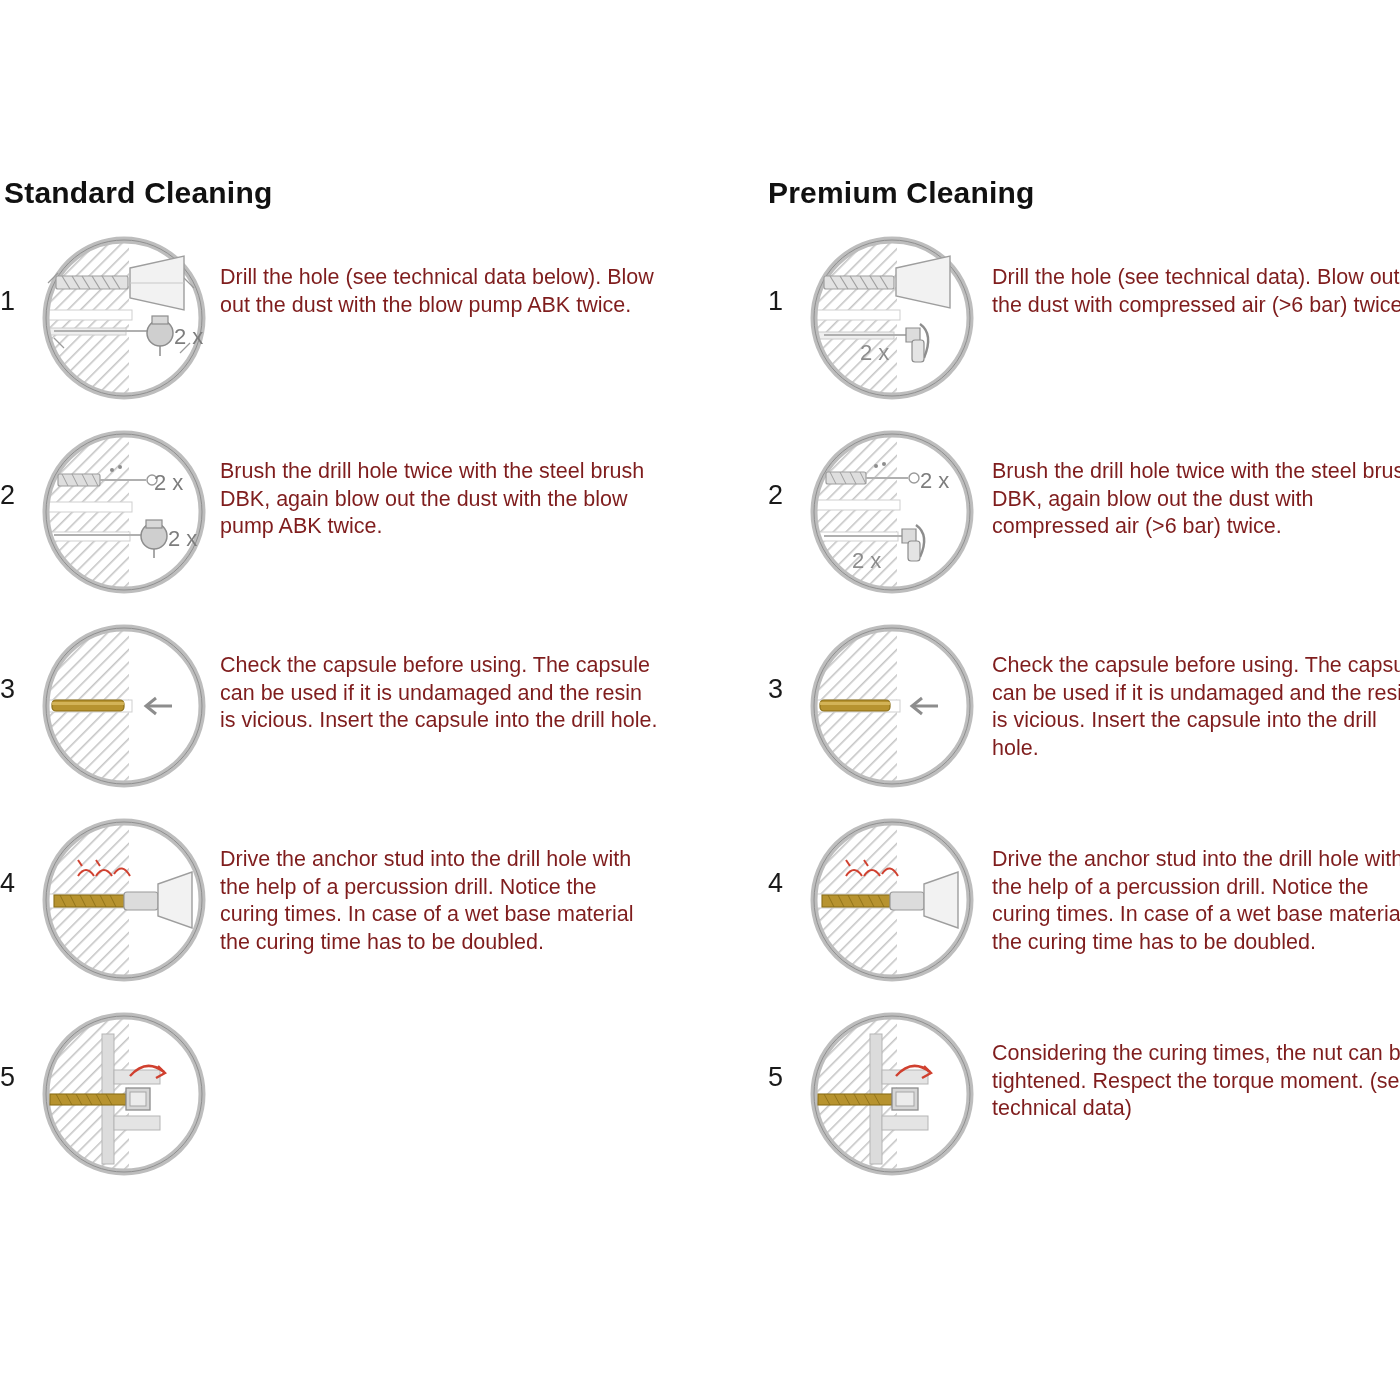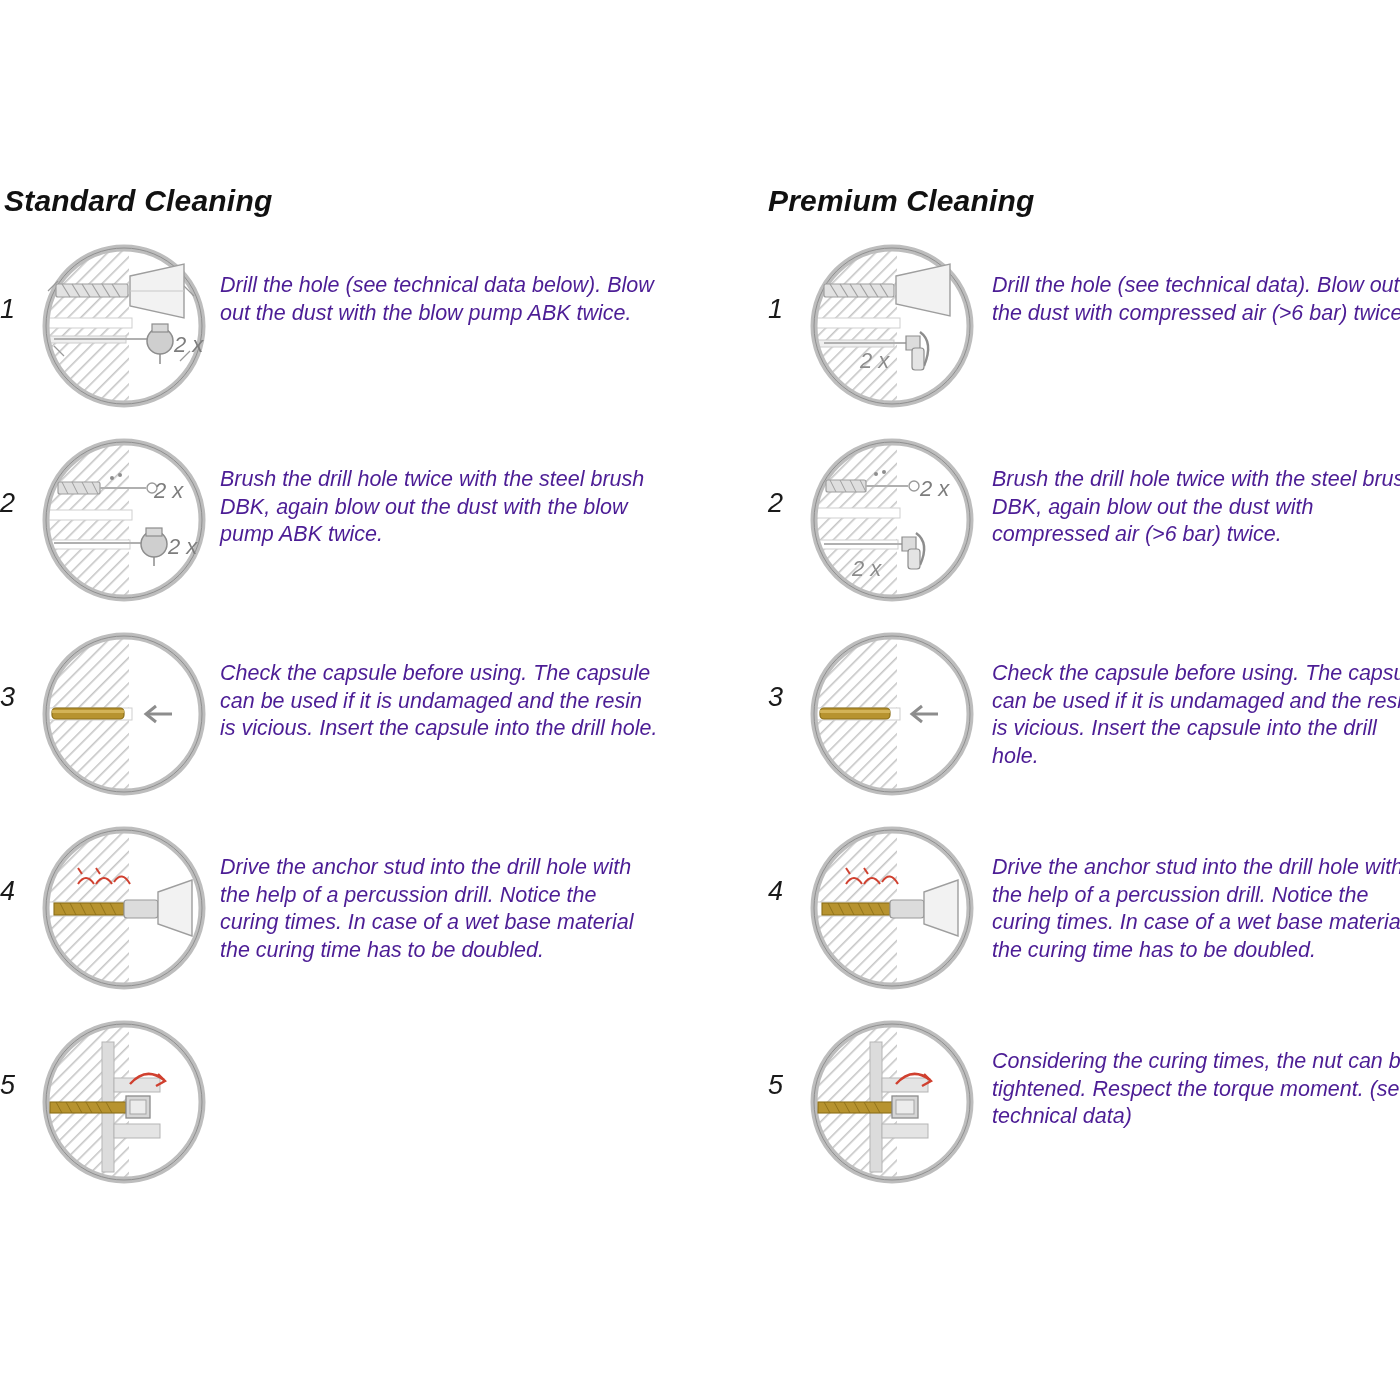--- a/index.html
+++ b/index.html
@@ -14,23 +14,22 @@
     color: #1a1a1a;
     overflow: hidden;
   }
   #sheet {
     position: relative;
     width: 1400px;
     height: 1400px;
   }
   .column {
     position: absolute;
-    top: 184px;
+    top: 176px;
     width: 660px;
-    font-style: italic;
   }
   .column.left { left: 0px; }
   .column.right { left: 768px; }
 
   .col-title {
     font-size: 30px;
     font-weight: bold;
     letter-spacing: 0.2px;
     color: #111111;
     margin: 0 0 18px 0;
@@ -56,21 +55,21 @@
     flex: 0 0 180px;
     width: 180px;
     height: 180px;
     position: relative;
   }
   .fig svg { display: block; }
   .step-text {
     flex: 1 1 auto;
     font-size: 21.5px;
     line-height: 1.29;
-    color: #4c1d95;
+    color: #7f1d1d;
     padding-top: 36px;
     padding-left: 6px;
     white-space: pre-line;
   }
   .column.right .step-text { padding-left: 10px; }
 
   
   .step.s1 { margin-top: 2px; }
   .step.s2 { margin-top: 14px; }
   .step.s3 { margin-top: 14px; }

